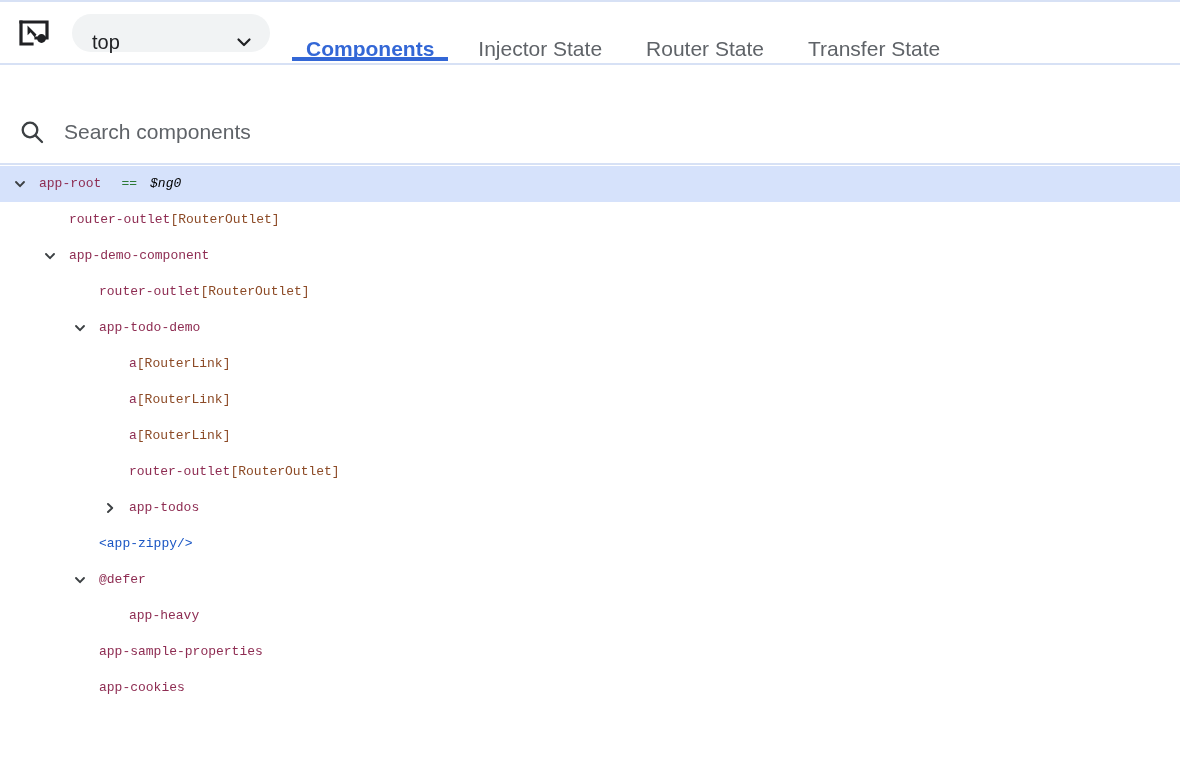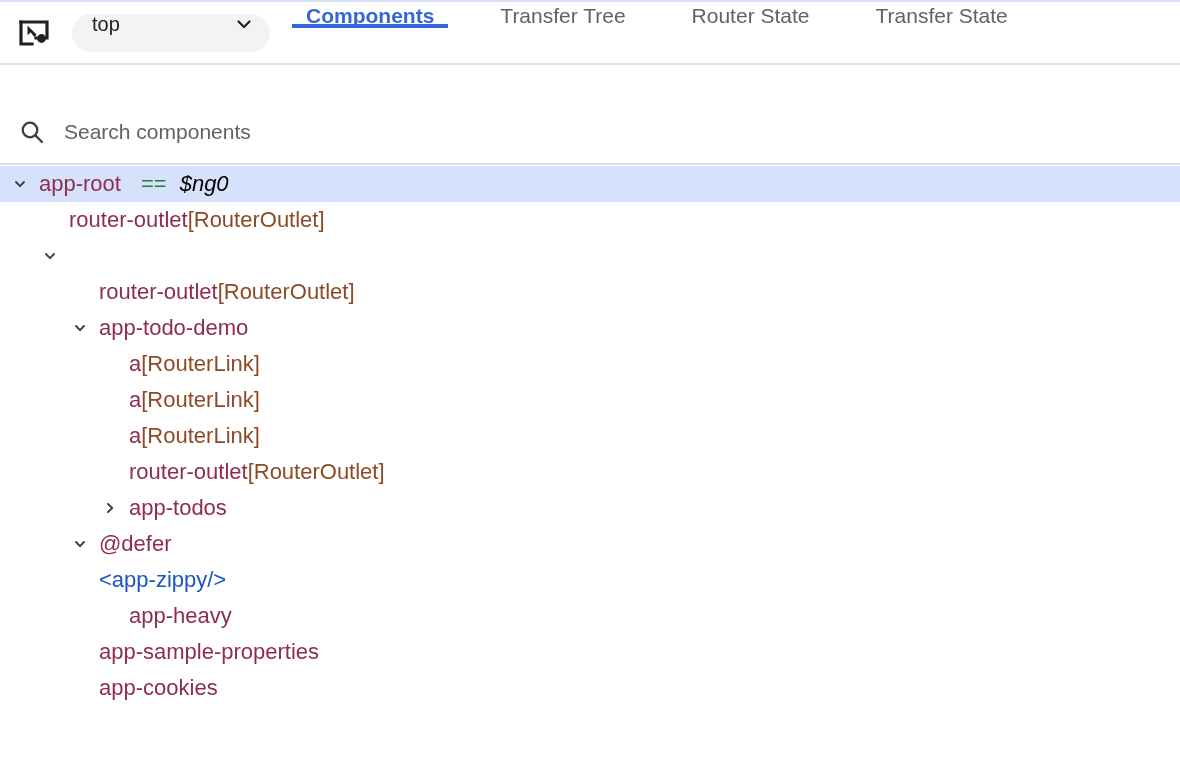--- a/index.html
+++ b/index.html
@@ -52,45 +52,44 @@
   }
   .inspect-btn svg { display: block; }
 
   .frame-select {
     margin-left: 14px;
     width: 198px;
     height: 38px;
     border-radius: 19px;
     background: #f1f3f4;
     display: flex;
-    align-items: flex-start;
+    align-items: flex-end;
     justify-content: space-between;
     padding: 0 16px 0 20px;
     box-sizing: border-box;
     cursor: pointer;
     user-select: none;
   }
   .frame-select-label {
     font-size: 20px;
     color: #202124;
     font-family: "Liberation Sans", sans-serif;
     line-height: 1;
   }
   .chev-down {
     width: 20px;
     height: 20px;
     flex: 0 0 auto;
   }
 
   .tabs {
     display: flex;
-    align-items: flex-start;
+    align-items: flex-end;
     height: 57px;
     margin-left: 14px;
-    gap: 22px;
   }
   .tab {
     display: flex;
     align-items: center;
     padding: 0 22px;
     font-size: 21px;
     color: #5f6368;
     cursor: pointer;
     user-select: none;
     position: relative;
@@ -150,22 +149,22 @@
     overflow: auto;
     background: #ffffff;
     padding-top: 1px;
   }
   .tree-row {
     height: 36px;
     display: flex;
     align-items: flex-start;
     white-space: nowrap;
     cursor: pointer;
-    font-family: Liberation Sans, sans-serif;
-    font-size: 22px;
+    font-family: Liberation Mono, monospace;
+    font-size: 13px;
     line-height: 36px;
   }
   .tree-row.selected {
     background: #d6e2fb;
   }
 
   .twisty {
     width: 18px;
     min-width: 18px;
     height: 36px;
@@ -215,21 +214,21 @@
           <path d="M4.5 7.5 L10 13 L15.5 7.5" fill="none" stroke="#202124" stroke-width="2.2" stroke-linecap="round" stroke-linejoin="round"></path>
         </svg>
       </span>
     </div>
 
     <div class="tabs">
       <div class="tab active">
         <span>Components</span>
       </div>
       <div class="tab">
-        <span>Transfer Tree</span>
+        <span>Injector State</span>
       </div>
       <div class="tab">
         <span>Router State</span>
       </div>
       <div class="tab">
         <span>Transfer State</span>
       </div>
     </div>
 
   </div>
@@ -262,20 +261,21 @@
         <span class="node-label n-component">router-outlet</span>
         <span class="n-directive">[RouterOutlet]</span>
       </div>
       <div class="tree-row">
         <span class="spacer" style="width: 41px;"></span>
         <span class="twisty">
           <svg width="14" height="14" viewBox="0 0 14 14" aria-hidden="true">
             <path d="M3 5 L7 9.2 L11 5" fill="none" stroke="#3c4043" stroke-width="1.9" stroke-linecap="round" stroke-linejoin="round"></path>
           </svg>
         </span>
+        <span class="node-label n-component">app-demo-component</span>
       </div>
       <div class="tree-row">
         <span class="spacer" style="width: 71px;"></span>
         <span class="twisty empty"></span>
         <span class="node-label n-component">router-outlet</span>
         <span class="n-directive">[RouterOutlet]</span>
       </div>
       <div class="tree-row">
         <span class="spacer" style="width: 71px;"></span>
         <span class="twisty">
@@ -313,33 +313,33 @@
         <span class="spacer" style="width: 101px;"></span>
         <span class="twisty">
           <svg width="14" height="14" viewBox="0 0 14 14" aria-hidden="true">
             <path d="M5 3 L9.2 7 L5 11" fill="none" stroke="#3c4043" stroke-width="1.9" stroke-linecap="round" stroke-linejoin="round"></path>
           </svg>
         </span>
         <span class="node-label n-component">app-todos</span>
       </div>
       <div class="tree-row">
         <span class="spacer" style="width: 71px;"></span>
+        <span class="twisty empty"></span>
+        <span class="node-label n-element">&lt;app-zippy/&gt;</span>
+      </div>
+      <div class="tree-row">
+        <span class="spacer" style="width: 71px;"></span>
         <span class="twisty">
           <svg width="14" height="14" viewBox="0 0 14 14" aria-hidden="true">
             <path d="M3 5 L7 9.2 L11 5" fill="none" stroke="#3c4043" stroke-width="1.9" stroke-linecap="round" stroke-linejoin="round"></path>
           </svg>
         </span>
         <span class="node-label n-block">@defer</span>
       </div>
       <div class="tree-row">
-        <span class="spacer" style="width: 71px;"></span>
-        <span class="twisty empty"></span>
-        <span class="node-label n-element">&lt;app-zippy/&gt;</span>
-      </div>
-      <div class="tree-row">
         <span class="spacer" style="width: 101px;"></span>
         <span class="twisty empty"></span>
         <span class="node-label n-component">app-heavy</span>
       </div>
       <div class="tree-row">
         <span class="spacer" style="width: 71px;"></span>
         <span class="twisty empty"></span>
         <span class="node-label n-component">app-sample-properties</span>
       </div>
       <div class="tree-row">

